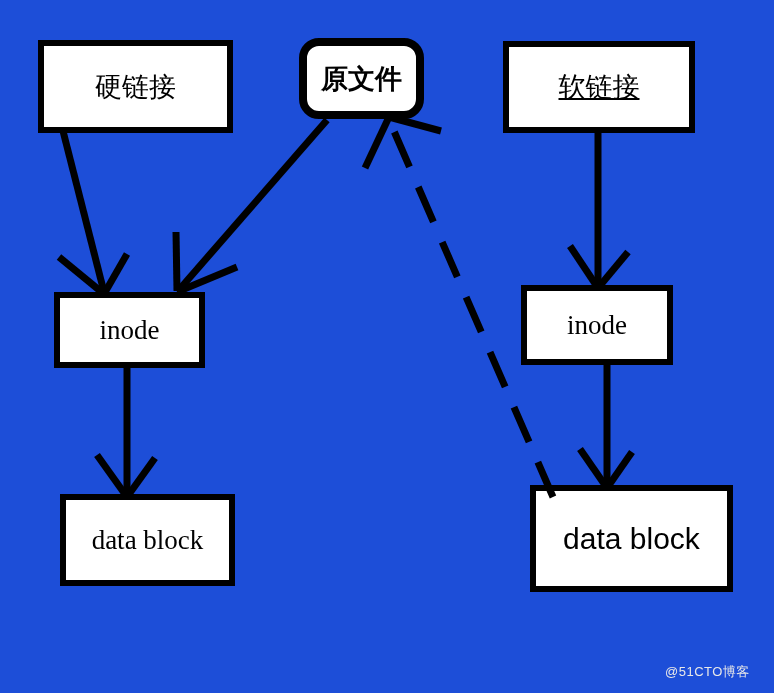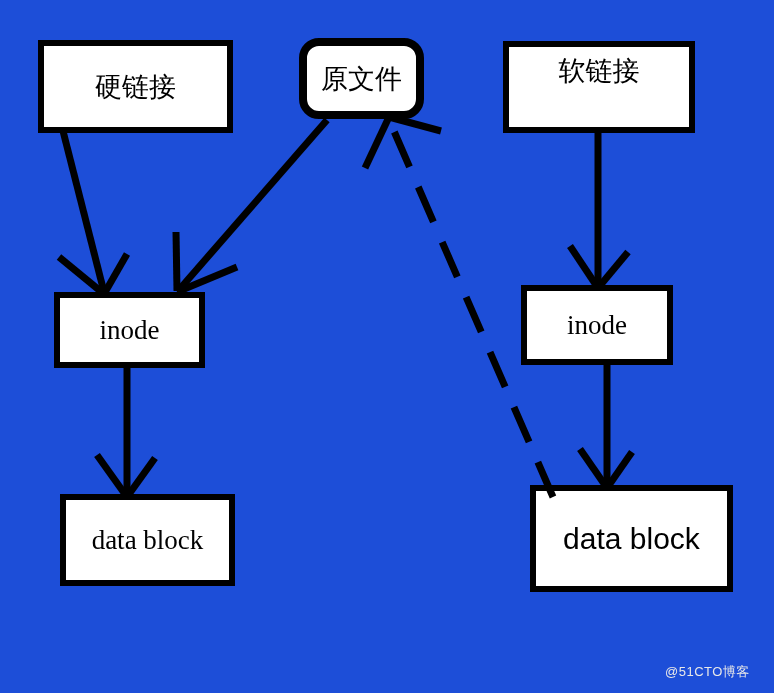--- a/index.html
+++ b/index.html
@@ -107,23 +107,23 @@
     <g>
       <line x1="553" y1="497" x2="390" y2="122" stroke="#000000" stroke-width="7" stroke-linecap="butt" stroke-dasharray="38 22"></line>
       <line x1="365" y1="168" x2="389" y2="117" stroke="#000000" stroke-width="7" stroke-linecap="butt"></line>
       <line x1="441" y1="131" x2="389" y2="117" stroke="#000000" stroke-width="7" stroke-linecap="butt"></line>
     </g>
 
   </svg>
 
   <div class="node-label label-cn" style="left:41px; top:43px; width:189px; height:87px;">硬链接</div>
 
-  <div class="node-label label-cn" style="left:303px; top:42px; width:117px; height:73px;">原文件</div>
+  <div class="node-label label-cn" style="left:303px; top:42px; width:117px; height:73px;font-weight:bold;">原文件</div>
 
-  <div class="node-label label-cn" style="left:506px; top:28px; width:186px; height:86px;">软链接</div>
+  <div class="node-label label-cn" style="left:506px; top:44px; width:186px; height:86px;text-decoration:underline;">软链接</div>
 
   <div class="node-label label-en" style="left:57px; top:295px; width:145px; height:70px;">inode</div>
 
   <div class="node-label label-en" style="left:524px; top:288px; width:146px; height:74px;">inode</div>
 
   <div class="node-label label-en" style="left:63px; top:497px; width:169px; height:86px;">data block</div>
 
   <div class="node-label label-en-big" style="left:533px; top:488px; width:197px; height:101px;">data block</div>
 
   <div class="watermark" style="left:665px; top:663px;">@51CTO博客</div>

